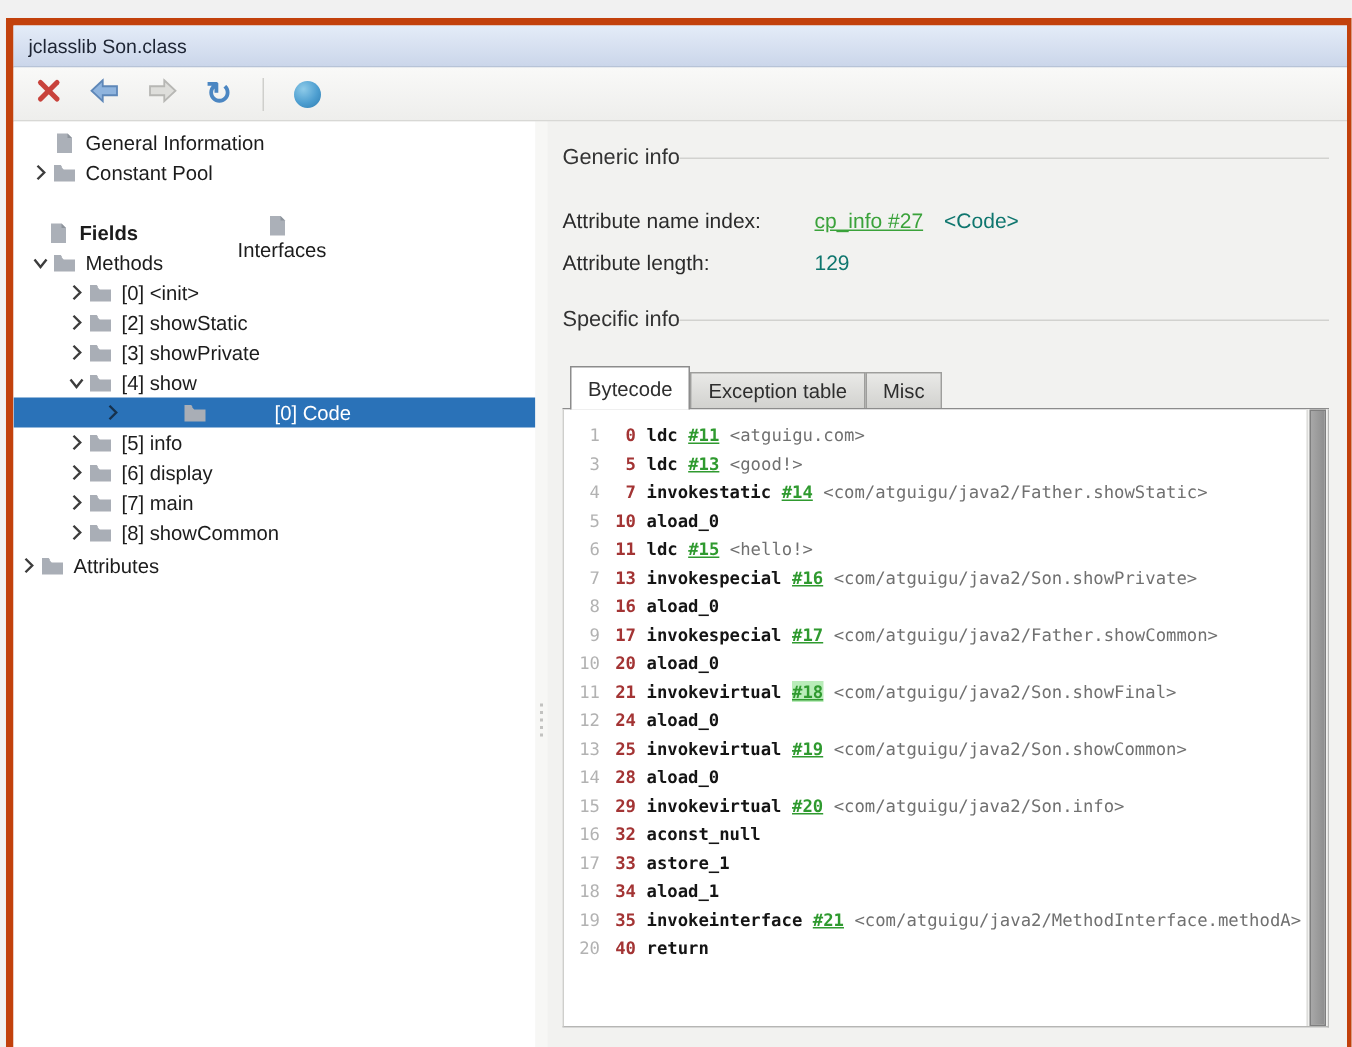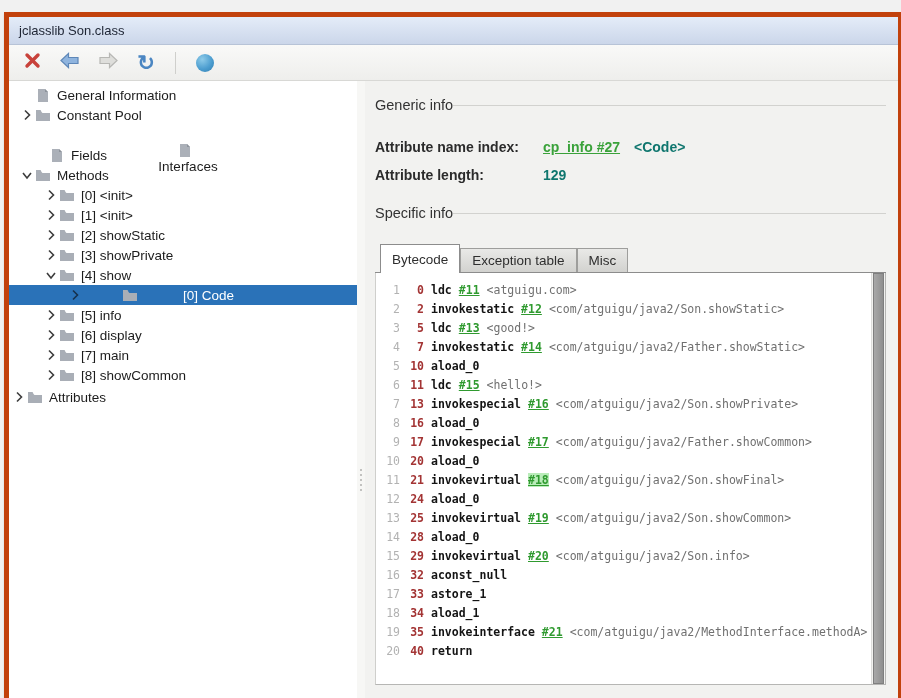--- a/index.html
+++ b/index.html
@@ -61,21 +61,21 @@
   .right-panel{
     flex:1;background:#f2f2f0;min-width:0;
     padding:0 12px 0 10px;display:flex;flex-direction:column;
   }
   .section-head{
     display:flex;align-items:center;gap:0;margin-top:16px;
   }
   .section-head .stitle{font-size:14.5px;color:#333;flex:0 0 auto;}
   .section-head .sline{flex:1;height:1px;background:#d2d2cf;}
   .info-rows{margin-top:20px;}
-  .info-row{display:flex;align-items:center;height:28px;font-size:14px;color:#2b2b2b;font-weight:bold;}
+  .info-row{display:flex;align-items:center;height:28px;font-size:14px;color:#2b2b2b;}
   .info-label{width:168px;flex:0 0 168px;}
   .green-link{color:#3aa23a;text-decoration:underline;cursor:pointer;}
   .red-val{color:#0f766e;}
   .info-extra{margin-left:14px;}
   
   .tab-row{
     margin-top:22px;display:flex;align-items:flex-end;
     border-bottom:1px solid #8c8c8c;padding-left:5px;height:29px;
   }
   .tab{
@@ -185,21 +185,21 @@
         <div class="tree-row" style="padding-left: 10px; flex-direction: column;">
           <span class="exp"></span>
           <span class="ticon">
             <svg width="16" height="15" viewBox="0 0 16 15">
               <path d="M3 1 L10 1 L13 4 L13 14 L3 14 Z" fill="#abb0b8"></path>
               <path d="M10 1 L10 4 L13 4 Z" fill="#8d939b"></path>
             </svg>
           </span>
           <span class="tlabel">Interfaces</span>
         </div>
-        <div class="tree-row" style="padding-left: 24px;">
+        <div class="tree-row" style="padding-left: 6px; font-weight: bold;">
           <span class="exp"></span>
           <span class="ticon">
             <svg width="16" height="15" viewBox="0 0 16 15">
               <path d="M3 1 L10 1 L13 4 L13 14 L3 14 Z" fill="#abb0b8"></path>
               <path d="M10 1 L10 4 L13 4 Z" fill="#8d939b"></path>
             </svg>
           </span>
           <span class="tlabel">Fields</span>
         </div>
         <div class="tree-row" style="padding-left: 10px;">
@@ -220,33 +220,20 @@
             <svg width="12" height="12" viewBox="0 0 12 12">
               <polyline points="4,1.5 8.5,6 4,10.5" fill="none" stroke="#3d3d3d" stroke-width="1.6"></polyline>
             </svg>
           </span>
           <span class="ticon">
             <svg width="16" height="15" viewBox="0 0 16 15">
               <path d="M1 3.5 L6 3.5 L7.5 5 L15 5 L15 13 L1 13 Z M1 3.5 L1 2 L5.5 2 L6.5 3.5 Z" fill="#a9aeb6"></path>
             </svg>
           </span>
           <span class="tlabel">[0] &lt;init&gt;</span>
-        </div>
-        <div class="tree-row" style="padding-left: 34px;">
-          <span class="exp">
-            <svg width="12" height="12" viewBox="0 0 12 12">
-              <polyline points="4,1.5 8.5,6 4,10.5" fill="none" stroke="#3d3d3d" stroke-width="1.6"></polyline>
-            </svg>
-          </span>
-          <span class="ticon">
-            <svg width="16" height="15" viewBox="0 0 16 15">
-              <path d="M1 3.5 L6 3.5 L7.5 5 L15 5 L15 13 L1 13 Z M1 3.5 L1 2 L5.5 2 L6.5 3.5 Z" fill="#a9aeb6"></path>
-            </svg>
-          </span>
-          <span class="tlabel">[1] &lt;init&gt;</span>
         </div>
         <div class="tree-row" style="padding-left: 34px;">
           <span class="exp">
             <svg width="12" height="12" viewBox="0 0 12 12">
               <polyline points="4,1.5 8.5,6 4,10.5" fill="none" stroke="#3d3d3d" stroke-width="1.6"></polyline>
             </svg>
           </span>
           <span class="ticon">
             <svg width="16" height="15" viewBox="0 0 16 15">
               <path d="M1 3.5 L6 3.5 L7.5 5 L15 5 L15 13 L1 13 Z M1 3.5 L1 2 L5.5 2 L6.5 3.5 Z" fill="#a9aeb6"></path>
@@ -396,21 +383,20 @@
 
       <div class="tab-row">
         <div class="tab active">Bytecode</div>
         <div class="tab">Exception table</div>
         <div class="tab">Misc</div>
       </div>
 
       <div class="code-panel">
         <div class="code-lines" id="codelines">
             <div class="bc-line"><span class="bc-ln">1</span><span class="bc-off">0</span><span class="bc-mn">ldc</span><span class="bc-link">#11</span><span class="bc-op">&lt;atguigu.com&gt;</span></div>
-            <div class="bc-line"><span class="bc-ln">2</span><span class="bc-off">2</span><span class="bc-mn">invokestatic</span><span class="bc-link">#12</span><span class="bc-op">&lt;com/atguigu/java2/Son.showStatic&gt;</span></div>
             <div class="bc-line"><span class="bc-ln">3</span><span class="bc-off">5</span><span class="bc-mn">ldc</span><span class="bc-link">#13</span><span class="bc-op">&lt;good!&gt;</span></div>
             <div class="bc-line"><span class="bc-ln">4</span><span class="bc-off">7</span><span class="bc-mn">invokestatic</span><span class="bc-link">#14</span><span class="bc-op">&lt;com/atguigu/java2/Father.showStatic&gt;</span></div>
             <div class="bc-line"><span class="bc-ln">5</span><span class="bc-off">10</span><span class="bc-mn">aload_0</span></div>
             <div class="bc-line"><span class="bc-ln">6</span><span class="bc-off">11</span><span class="bc-mn">ldc</span><span class="bc-link">#15</span><span class="bc-op">&lt;hello!&gt;</span></div>
             <div class="bc-line"><span class="bc-ln">7</span><span class="bc-off">13</span><span class="bc-mn">invokespecial</span><span class="bc-link">#16</span><span class="bc-op">&lt;com/atguigu/java2/Son.showPrivate&gt;</span></div>
             <div class="bc-line"><span class="bc-ln">8</span><span class="bc-off">16</span><span class="bc-mn">aload_0</span></div>
             <div class="bc-line"><span class="bc-ln">9</span><span class="bc-off">17</span><span class="bc-mn">invokespecial</span><span class="bc-link">#17</span><span class="bc-op">&lt;com/atguigu/java2/Father.showCommon&gt;</span></div>
             <div class="bc-line"><span class="bc-ln">10</span><span class="bc-off">20</span><span class="bc-mn">aload_0</span></div>
             <div class="bc-line"><span class="bc-ln">11</span><span class="bc-off">21</span><span class="bc-mn">invokevirtual</span><span class="bc-link hl">#18</span><span class="bc-op">&lt;com/atguigu/java2/Son.showFinal&gt;</span></div>
             <div class="bc-line"><span class="bc-ln">12</span><span class="bc-off">24</span><span class="bc-mn">aload_0</span></div>

